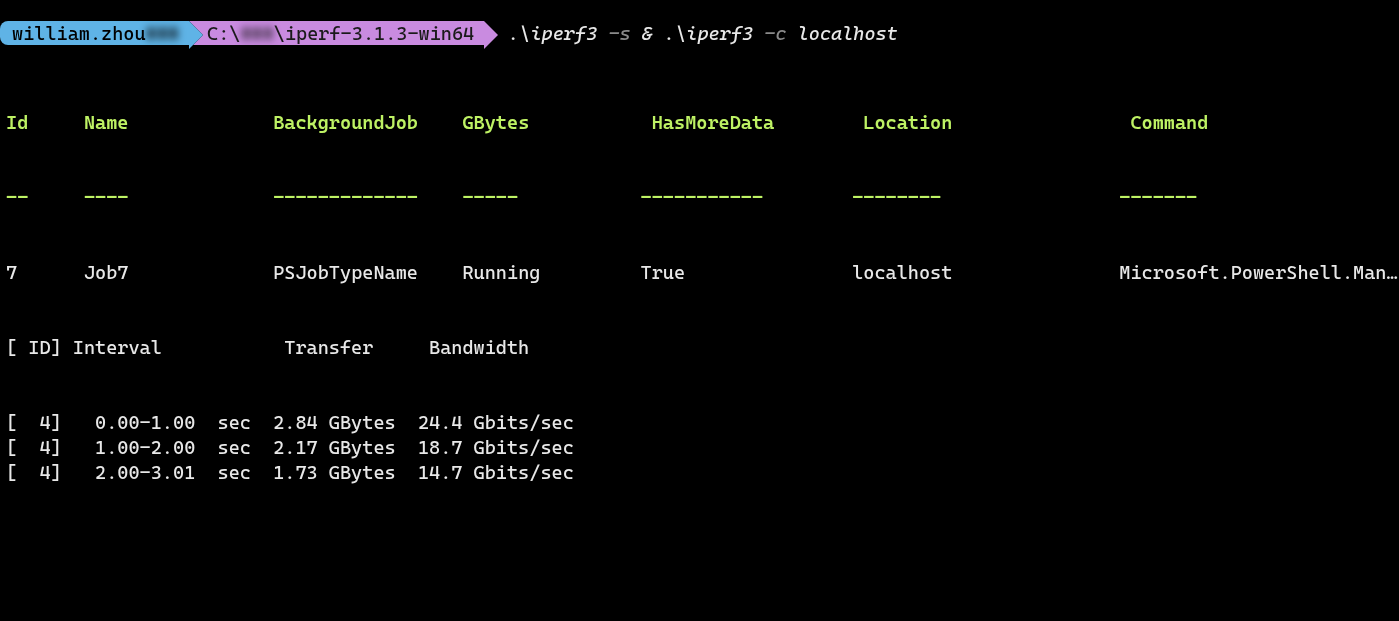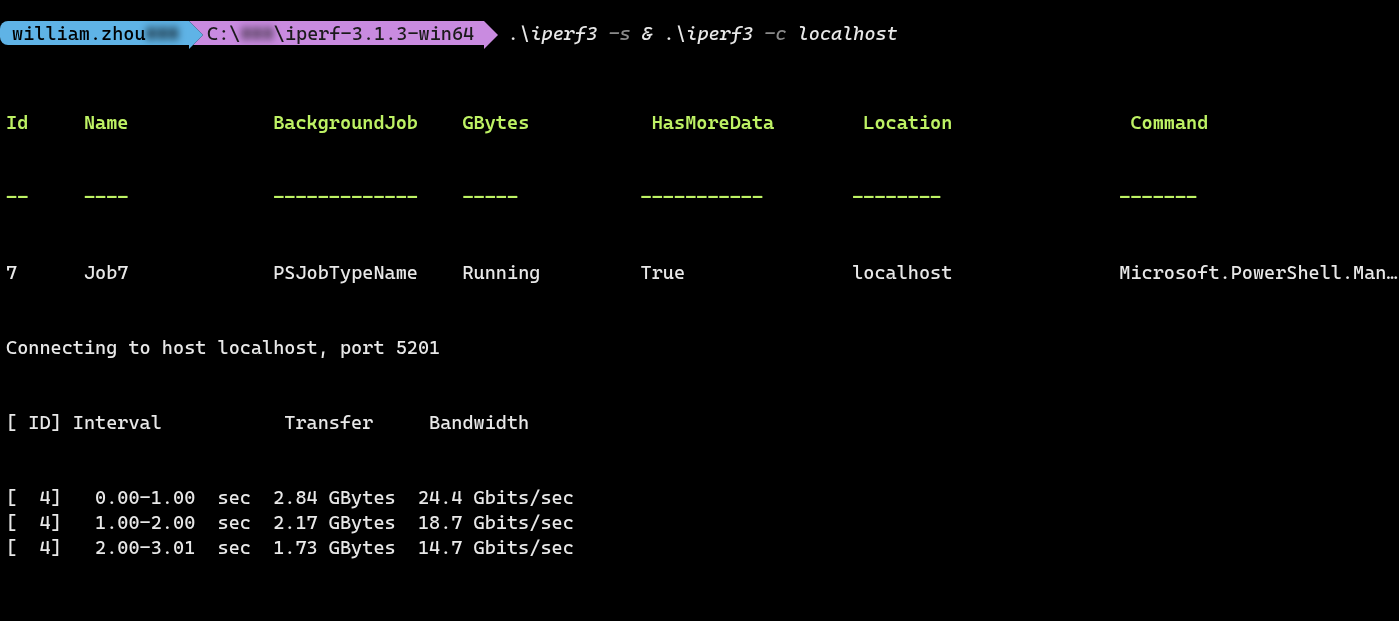--- a/index.html
+++ b/index.html
@@ -41,21 +41,20 @@
       <span class="blur">▮▮▮</span>
       <span>\iperf-3.1.3-win64</span>
   </span>
   <span class="cmd"><span class="white">.\iperf3</span><span class="dim"> -s</span><span class="white"> &amp; </span><span class="white">.\iperf3</span><span class="dim"> -c</span><span class="white"> localhost</span></span>
 </div>
 
 <div class="term">
   <div class="row hdr" id="job-hdr"><span class="green">Id     </span><span class="green">Name             </span><span class="green">BackgroundJob    </span><span class="green">GBytes           </span><span class="green">HasMoreData        </span><span class="green">Location                </span><span class="green">Command</span></div>
   <div class="row hdr" id="job-dash"><span class="green">--     </span><span class="green">----             </span><span class="green">-------------    </span><span class="green">-----           </span><span class="green">-----------        </span><span class="green">--------                </span><span class="green">-------</span></div>
   <div class="row" id="job-row"><span class="white">7      </span><span class="white">Job7             </span><span class="white">PSJobTypeName    </span><span class="white">Running         </span><span class="white">True               </span><span class="white">localhost               </span><span class="white">Microsoft.PowerShell.Man…</span></div>
-  <div class="row">Connecting to host localhost, port 5201</div>
   <div class="row">[ ID] Interval           Transfer     Bandwidth</div>
   <div id="intervals"><div class="row">[  4]   0.00-1.00  sec  2.84 GBytes  24.4 Gbits/sec</div><div class="row">[  4]   1.00-2.00  sec  2.17 GBytes  18.7 Gbits/sec</div><div class="row">[  4]   2.00-3.01  sec  1.73 GBytes  14.7 Gbits/sec</div></div>
   
   
   
   
   
 </div>
 
 </body></html>

